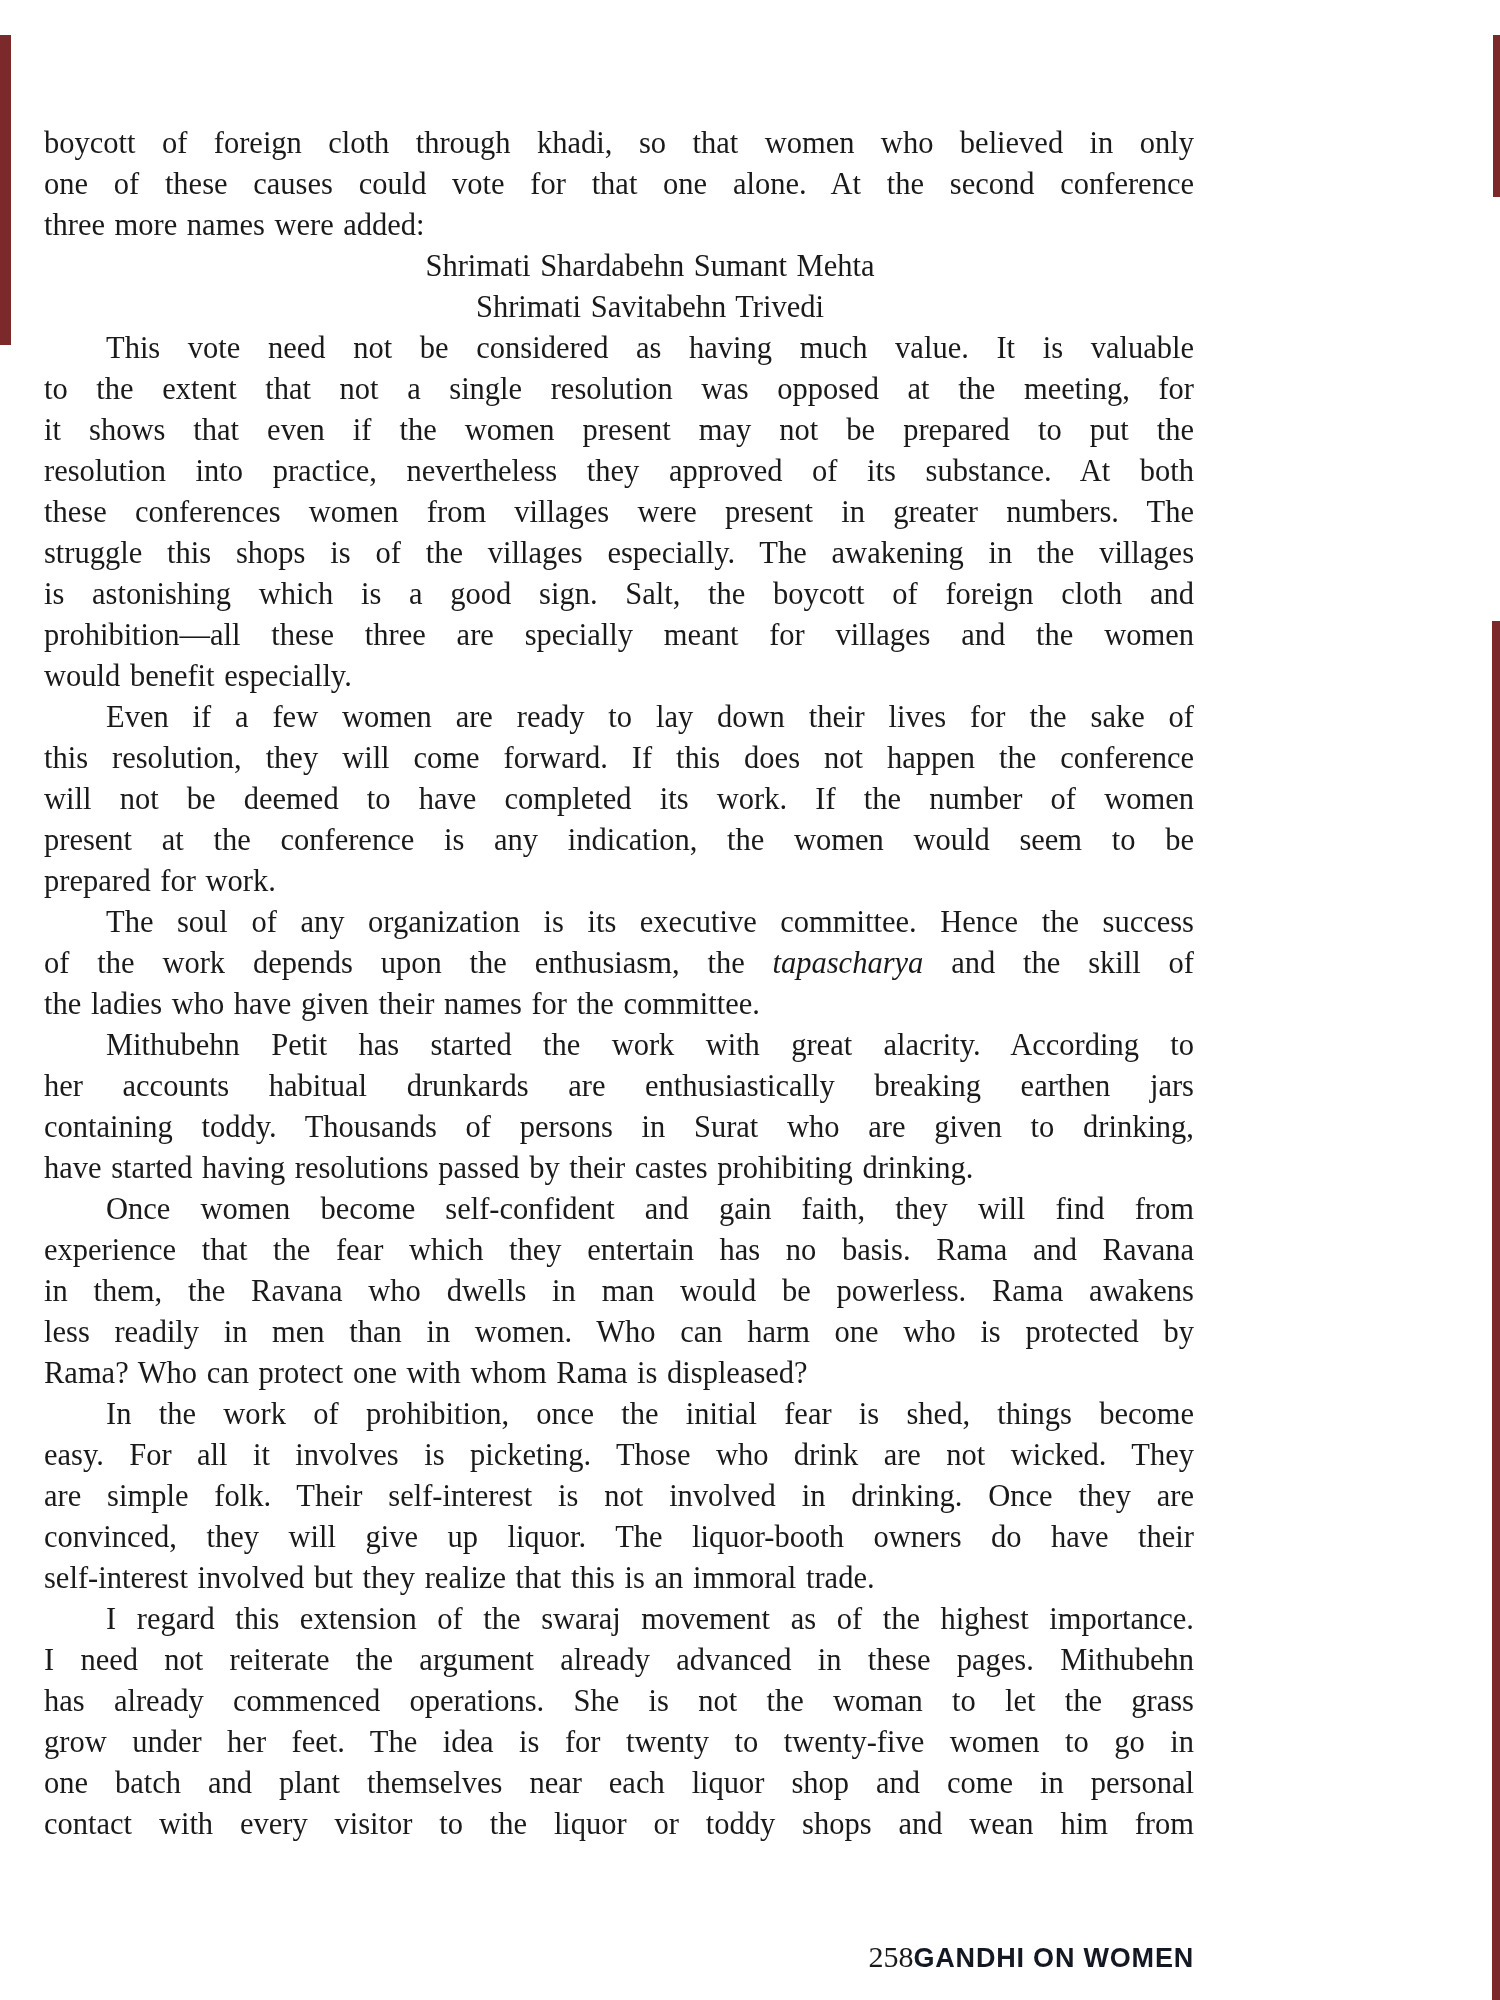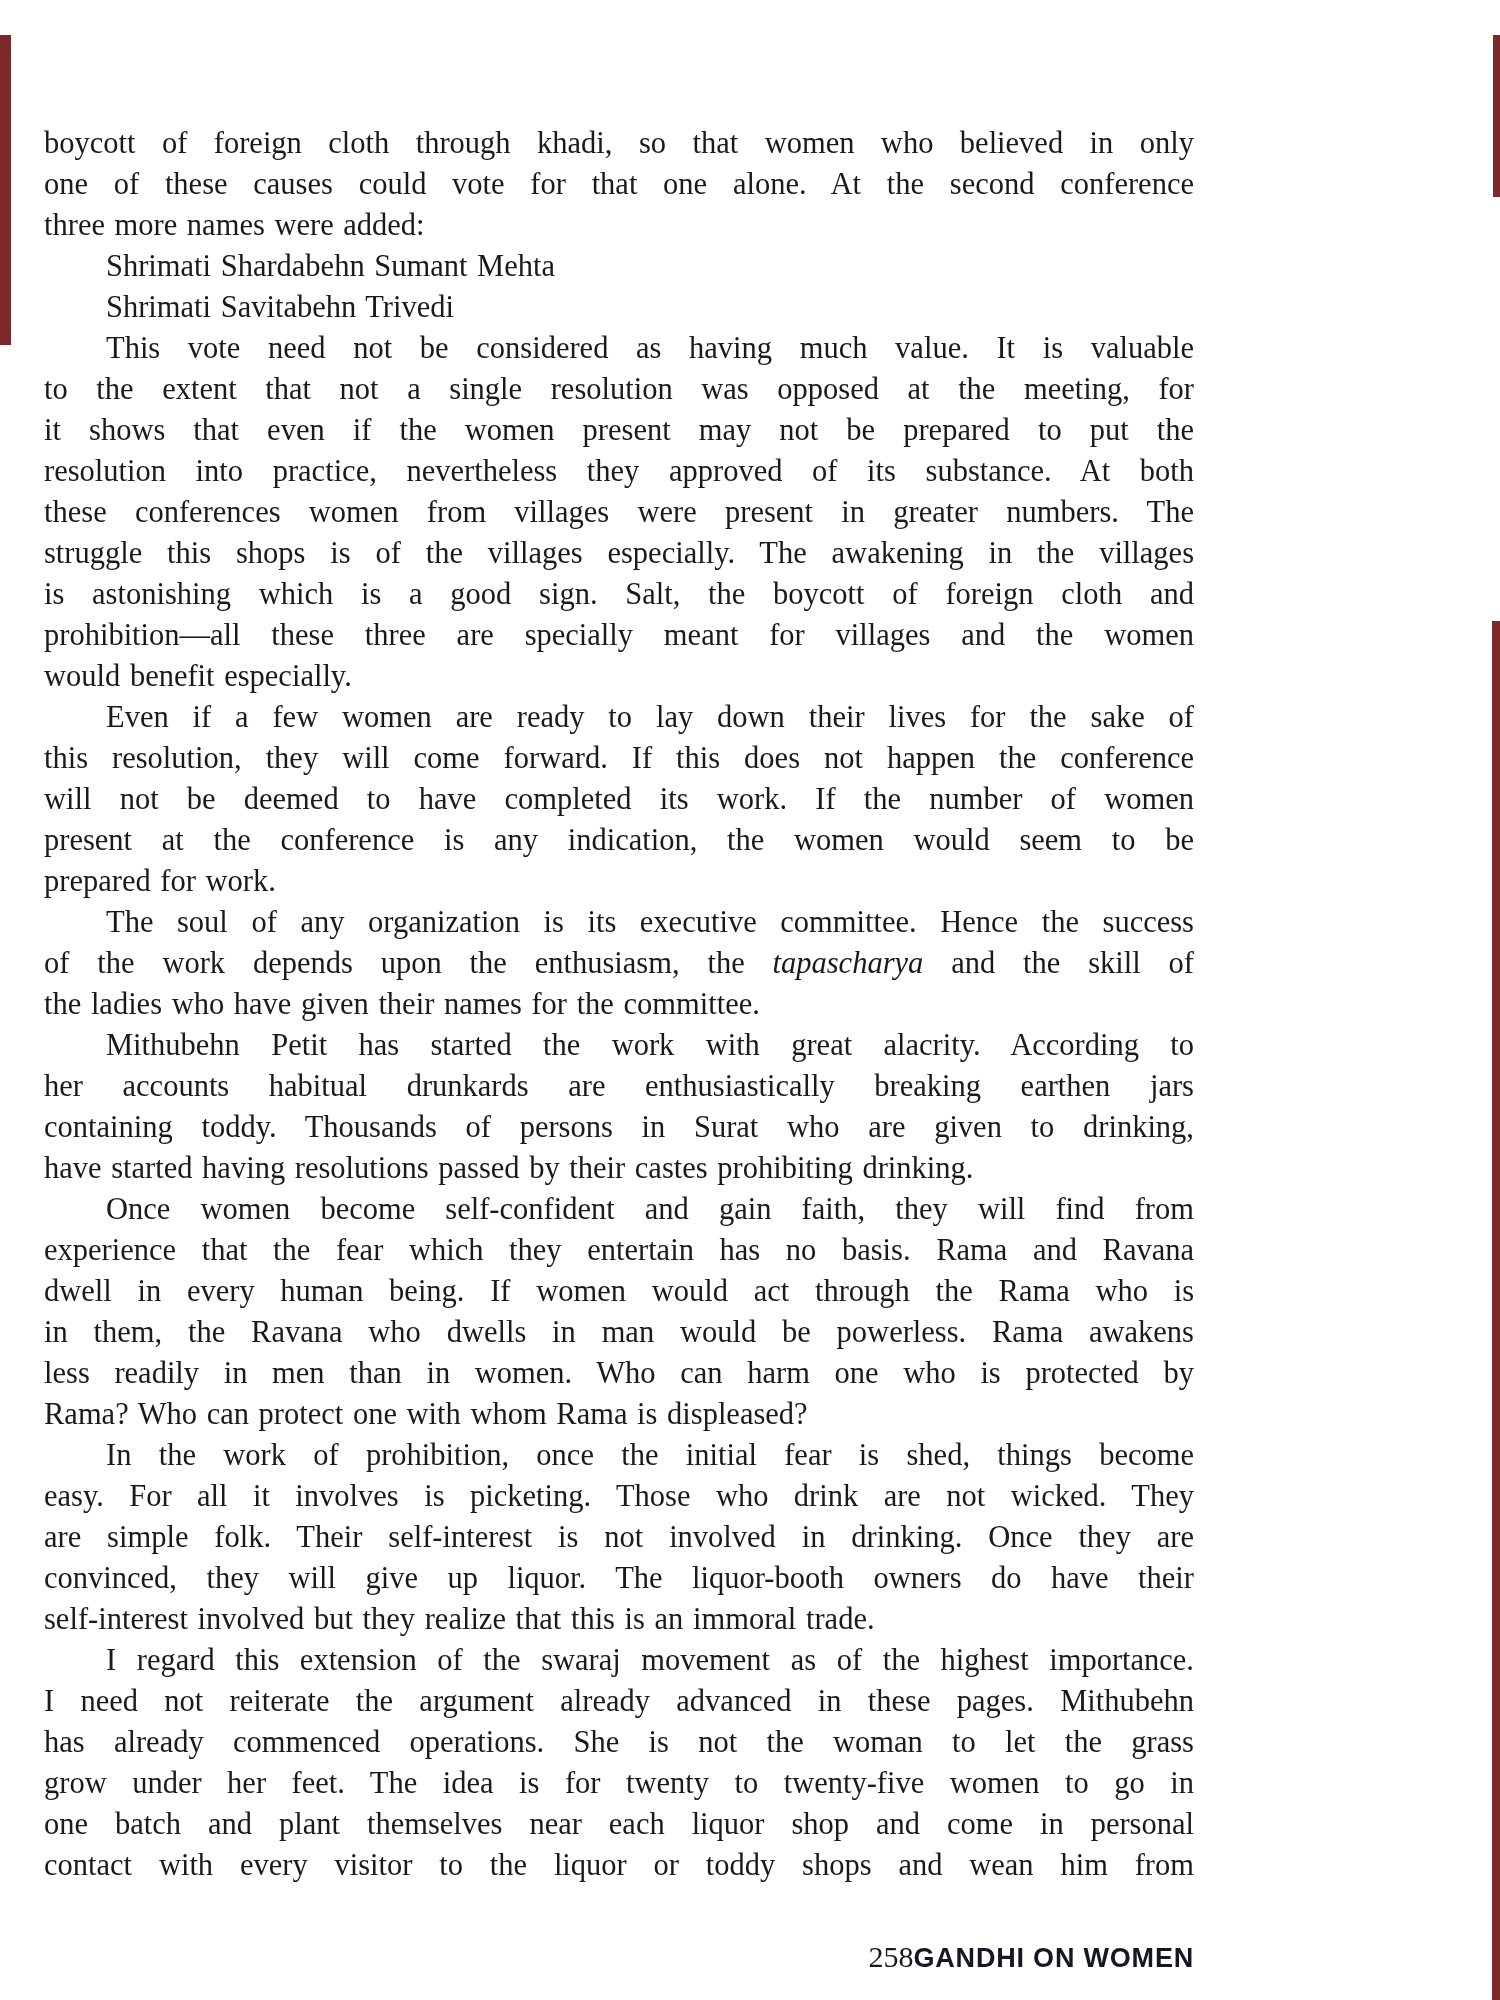--- a/index.html
+++ b/index.html
@@ -31,21 +31,21 @@
     line-height: 41px;
     height: 41px;
     white-space: normal;
     word-spacing: 2px;
     text-align: left;
   }
   .line.just {
     text-align: justify;
     text-align-last: justify;
   }
-  .line.ind { text-indent: 62px; }
+  .line.ind { text-indent: 62px; text-align: center; }
   .it { font-style: italic; }
 
   .footer {
     position: absolute;
     left: 44px;
     top: 1905px;
     width: 1150px;
     display: flex;
     justify-content: flex-end;
     align-items: baseline;
@@ -94,21 +94,20 @@
       <div class="line"><span>prepared for work.</span></div>
       <div class="line ind just"><span>The soul of any organization is its executive committee. Hence the success</span></div>
       <div class="line just"><span>of the work depends upon the enthusiasm, the </span><span class="it">tapascharya</span><span> and the skill of</span></div>
       <div class="line"><span>the ladies who have given their names for the committee.</span></div>
       <div class="line ind just"><span>Mithubehn Petit has started the work with great alacrity. According to</span></div>
       <div class="line just"><span>her accounts habitual drunkards are enthusiastically breaking earthen jars</span></div>
       <div class="line just"><span>containing toddy. Thousands of persons in Surat who are given to drinking,</span></div>
       <div class="line"><span>have started having resolutions passed by their castes prohibiting drinking.</span></div>
       <div class="line ind just"><span>Once women become self-confident and gain faith, they will find from</span></div>
       <div class="line just"><span>experience that the fear which they entertain has no basis. Rama and Ravana</span></div>
-      <div class="line just"><span>dwell in every human being. If women would act through the Rama who is</span></div>
       <div class="line just"><span>in them, the Ravana who dwells in man would be powerless. Rama awakens</span></div>
       <div class="line just"><span>less readily in men than in women. Who can harm one who is protected by</span></div>
       <div class="line"><span>Rama? Who can protect one with whom Rama is displeased?</span></div>
       <div class="line ind just"><span>In the work of prohibition, once the initial fear is shed, things become</span></div>
       <div class="line just"><span>easy. For all it involves is picketing. Those who drink are not wicked. They</span></div>
       <div class="line just"><span>are simple folk. Their self-interest is not involved in drinking. Once they are</span></div>
       <div class="line just"><span>convinced, they will give up liquor. The liquor-booth owners do have their</span></div>
       <div class="line"><span>self-interest involved but they realize that this is an immoral trade.</span></div>
       <div class="line ind just"><span>I regard this extension of the swaraj movement as of the highest importance.</span></div>
       <div class="line just"><span>I need not reiterate the argument already advanced in these pages. Mithubehn</span></div>

